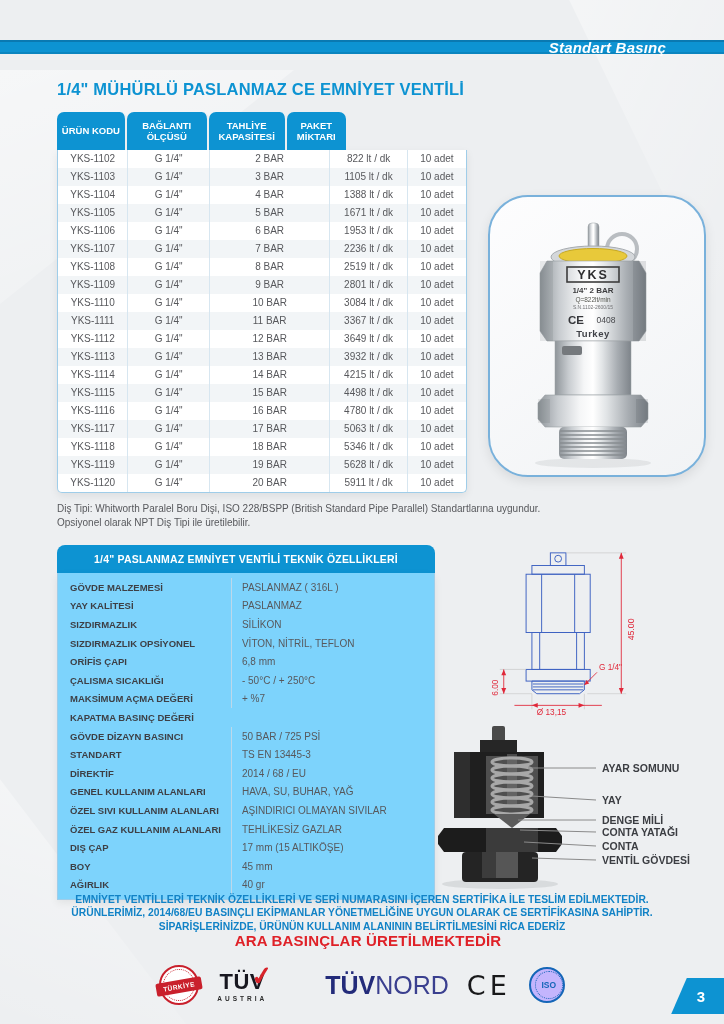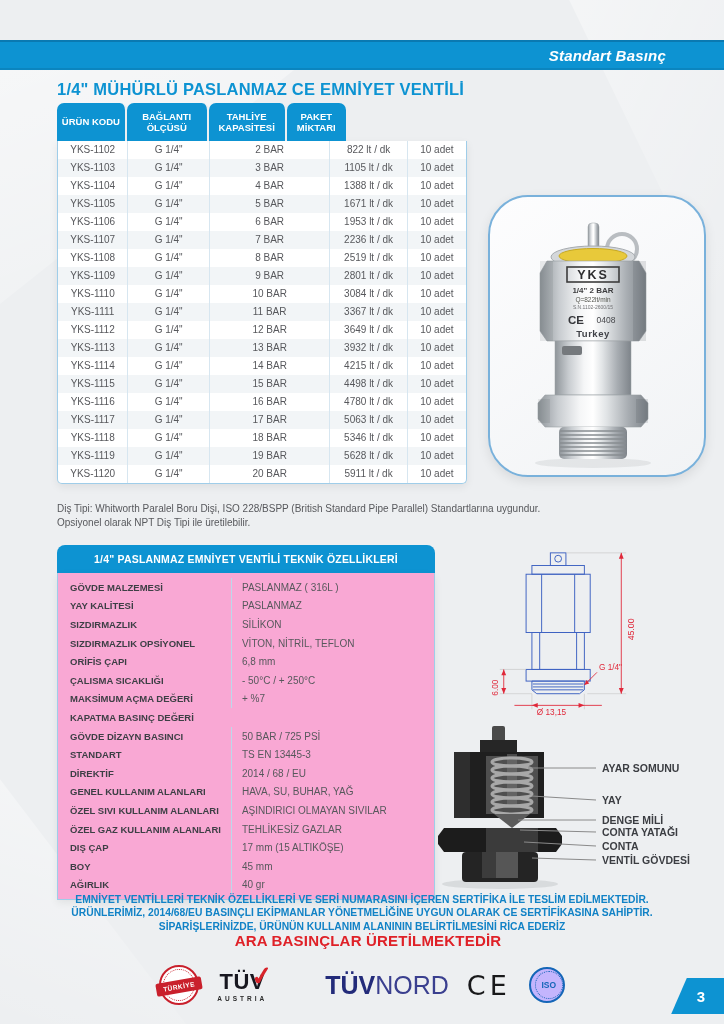--- a/index.html
+++ b/index.html
@@ -11,29 +11,29 @@
             background:linear-gradient(115deg, rgba(255,255,255,0.65), rgba(255,255,255,0));
             clip-path:polygon(55% 0,100% 0,100% 100%); }
   .poly-b { position:absolute; bottom:0; left:0; width:310px; height:340px;
             background:linear-gradient(200deg, rgba(255,255,255,0.7), rgba(233,236,238,0));
             clip-path:polygon(0 28%,60% 100%,0 100%); }
   .poly-c { position:absolute; top:70px; left:0; width:420px; height:260px;
             background:linear-gradient(160deg, rgba(255,255,255,0.5), rgba(255,255,255,0));
             clip-path:polygon(0 0,70% 0,0 90%); }
 
   
-  .ribbon { position:absolute; top:40px; left:0; right:0; height:30px; background:#0d93d2;
+  .ribbon { position:absolute; top:40px; left:0; right:0; height:14px; background:#0d93d2;
             border-top:2px solid #0a79b1; border-bottom:2px solid #0b85bf; box-sizing:border-box;
             display:flex; align-items:center; justify-content:flex-end; padding-right:58px; }
   .ribbon-text { color:#ffffff; font-style:italic; font-size:15px; font-weight:600; letter-spacing:0.2px; }
 
   .title { position:absolute; top:80px; left:57px; color:#0d93d2; font-size:16.5px; font-weight:800; letter-spacing:0.2px; }
 
   
-  .ptable { position:absolute; top:103px; left:57px; width:410px; }
+  .ptable { position:absolute; top:112px; left:57px; width:410px; }
   .ptable-header { display:flex; }
   .ph-cell { background:#0d93d2; color:#fff; font-weight:700; font-size:9.5px; text-align:center;
              display:flex; align-items:center; justify-content:center; height:38px;
              border-radius:7px 7px 0 0; border-right:2px solid #edeff1; box-sizing:border-box;
              line-height:1.2; padding:0 4px; }
   .ph-cell:last-child { border-right:none; }
   .c1{width:17%;} .c2{width:20%;} .c3{width:29.5%;} .c4{width:19%;} .c5{width:14.5%;}
   .ptable-body { background:#ffffff; border:1px solid #9fcde9; border-top:none;
                  border-radius:0 0 5px 5px; box-shadow:0 3px 8px rgba(0,0,0,0.07); overflow:hidden; }
   .prow { display:flex; height:18px; line-height:18px; font-size:10px; color:#57585c; }
@@ -48,21 +48,21 @@
   .photo-frame { position:absolute; left:488px; top:195px; width:214px; height:278px;
                  border:2px solid #79b1db; border-radius:40px;
                  background:linear-gradient(145deg,#fdfdfe,#f1f3f5);
                  box-shadow:0 4px 12px rgba(0,0,0,0.09); overflow:hidden; }
 
   
   .specs { position:absolute; left:57px; top:545px; width:378px; }
   .specs-header { height:28px; background:#0d93d2; border-radius:8px 8px 0 0; color:#fff;
                   font-weight:700; font-size:10.5px; display:flex; align-items:center;
                   justify-content:center; letter-spacing:0.2px; }
-  .specs-body { background:#f9a8d4; border:1px solid #9fcde9; border-top:none;
+  .specs-body { background:#7dd3fc; border:1px solid #9fcde9; border-top:none;
                 box-shadow:0 3px 8px rgba(0,0,0,0.07); padding:5px 0; }
   .srow { display:flex; height:18.6px; align-items:stretch; }
   .slabel { width:46%; padding-left:12px; font-weight:700; font-size:9.5px; color:#3d3f45;
             box-sizing:border-box; display:flex; align-items:center; }
   .svalue { width:54%; padding-left:10px; font-size:10px; color:#57585c;
             border-left:1px solid #bcd8ea; box-sizing:border-box; display:flex; align-items:center; }
 
   .drawing { position:absolute; left:468px; top:548px; width:190px; height:170px; }
   .cutaway { position:absolute; left:436px; top:724px; width:285px; height:168px; }
 

